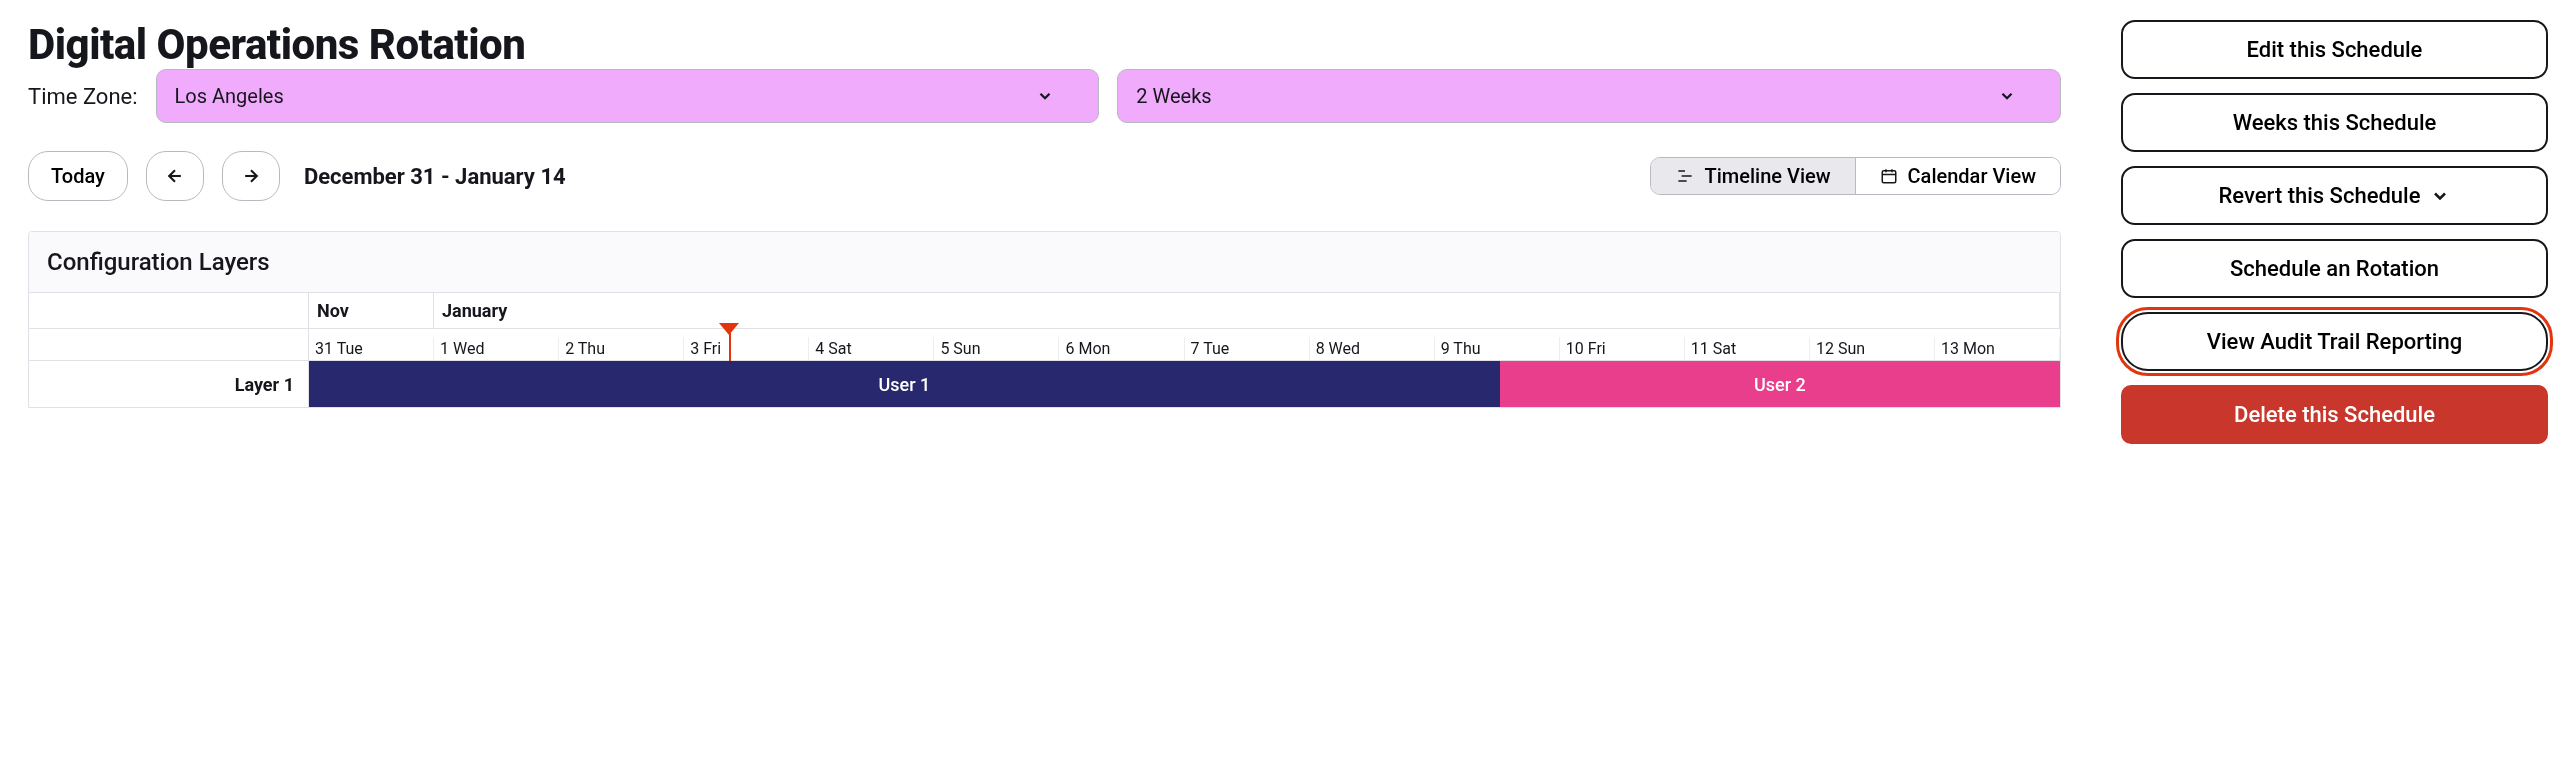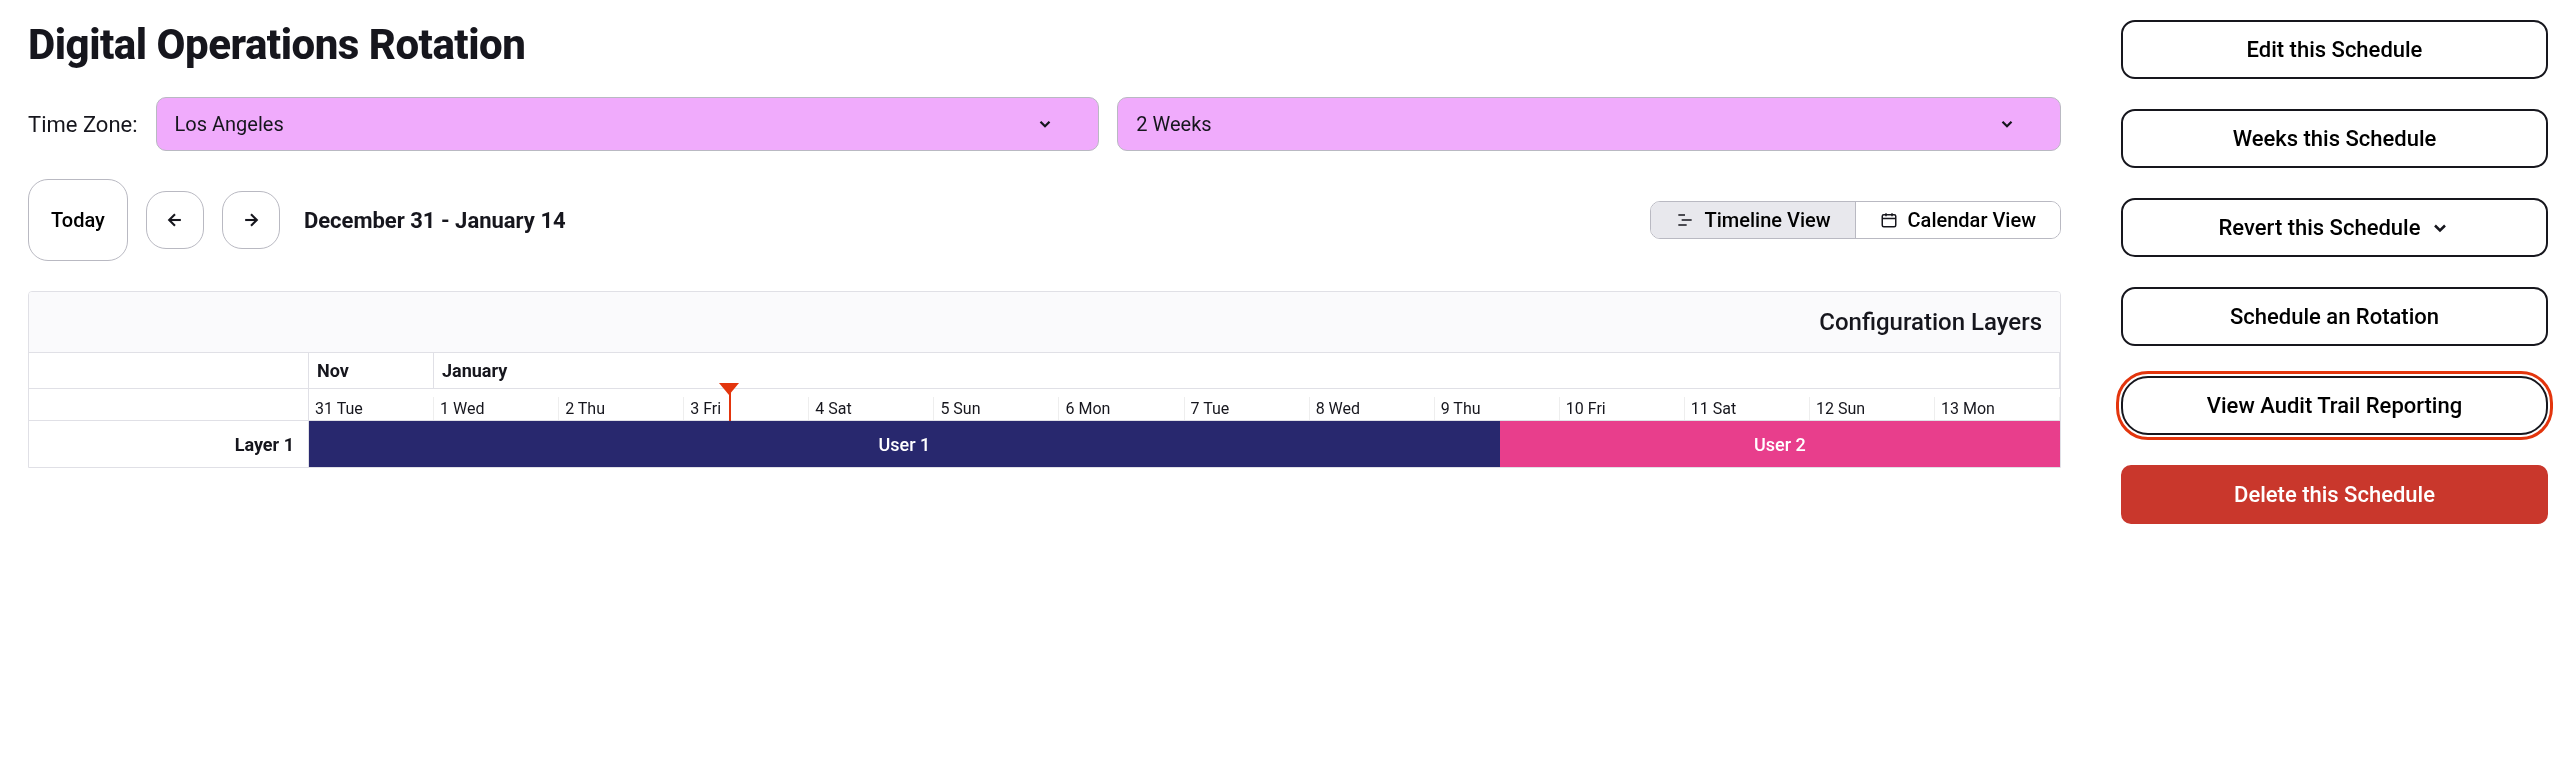--- a/index.html
+++ b/index.html
@@ -1,40 +1,40 @@
 <!DOCTYPE html>
 <html><head>
 <meta charset="utf-8">
 <style>
   * { box-sizing: border-box; margin: 0; padding: 0; font-family: -apple-system, BlinkMacSystemFont, "Segoe UI", Roboto, Helvetica, Arial, sans-serif; }
   body { background: #fff; color: #16161d; }
   .page { display: flex; padding: 20px 28px; gap: 60px; }
   .main { flex: 1; }
-  .side { width: 427px; display: flex; flex-direction: column; gap: 30px; }
+  .side { width: 427px; display: flex; flex-direction: column; gap: 14px; }
 
-  .title { font-size: 42px; font-weight: 800; letter-spacing: -0.5px; margin-bottom: 28px; }
+  .title { font-size: 42px; font-weight: 800; letter-spacing: -0.5px; }
 
   .controls-row { display: flex; align-items: center; gap: 18px; margin-bottom: 28px; }
   .tz-label { font-size: 22px; font-weight: 400; }
   .select-wrap { flex: 1; position: relative; }
   .select-like { width: 100%; border: 1px solid #b9b9c2; border-radius: 10px; padding: 14px 44px 14px 18px; font-size: 20px; background: #f0abfc; cursor: pointer; display: flex; align-items: center; justify-content: space-between; }
   .select-narrow { width: 238px; }
   .chevron-down { width: 18px; height: 18px; }
 
   .nav-row { display: flex; align-items: center; gap: 18px; margin-bottom: 30px; }
-  .outline-btn { border: 1px solid #b9b9c2; border-radius: 20px; background: #fff; font-size: 20px; font-weight: 500; padding: 28px 22px; cursor: pointer; display: inline-flex; align-items: center; justify-content: center; }
+  .outline-btn { border: 1px solid #b9b9c2; border-radius: 20px; background: #fff; font-size: 20px; font-weight: 500; padding: 12px 22px; cursor: pointer; display: inline-flex; align-items: center; justify-content: center; }
   .icon-btn { width: 58px; height: 50px; }
   .date-range { font-size: 22px; font-weight: 700; margin-left: 6px; }
 
   .view-toggle-wrap { margin-left: auto; display: flex; border: 1px solid #b9b9c2; border-radius: 10px; overflow: hidden; }
   .view-toggle { padding: 6px 24px; font-size: 20px; font-weight: 500; background: #fff; display: flex; align-items: center; gap: 10px; cursor: pointer; border: none; }
   .view-toggle.active { background: #e8e8ed; }
   .view-toggle + .view-toggle { border-left: 1px solid #b9b9c2; }
 
-  .layers-panel { border: 1px solid #e0e0e6; border-top-left-radius: 4px; border-top-right-radius: 4px; overflow: hidden; text-align: right; }
+  .layers-panel { border: 1px solid #e0e0e6; border-top-left-radius: 4px; border-top-right-radius: 4px; overflow: hidden; }
   .layers-header { background: #fafafc; padding: 16px 18px; font-size: 24px; font-weight: 500; border-bottom: 1px solid #e0e0e6; }
   .timeline-wrap { display: flex; }
   .timeline-left { width: 280px; border-right: 1px solid #e0e0e6; }
   .month-row { height: 36px; border-bottom: 1px solid #e0e0e6; }
   .days-row-left { height: 32px; border-bottom: 1px solid #e0e0e6; }
   .layer-label-row { height: 46px; display: flex; align-items: center; justify-content: flex-end; padding-right: 14px; font-weight: 700; font-size: 18px; }
   .timeline-right { flex: 1; overflow: hidden; }
   .months { display: flex; height: 36px; border-bottom: 1px solid #e0e0e6; }
   .month-cell { border-right: 1px solid #e0e0e6; display: flex; align-items: center; padding-left: 8px; font-weight: 700; font-size: 18px; }
   .days { display: flex; height: 32px; border-bottom: 1px solid #e0e0e6; position: relative; }

